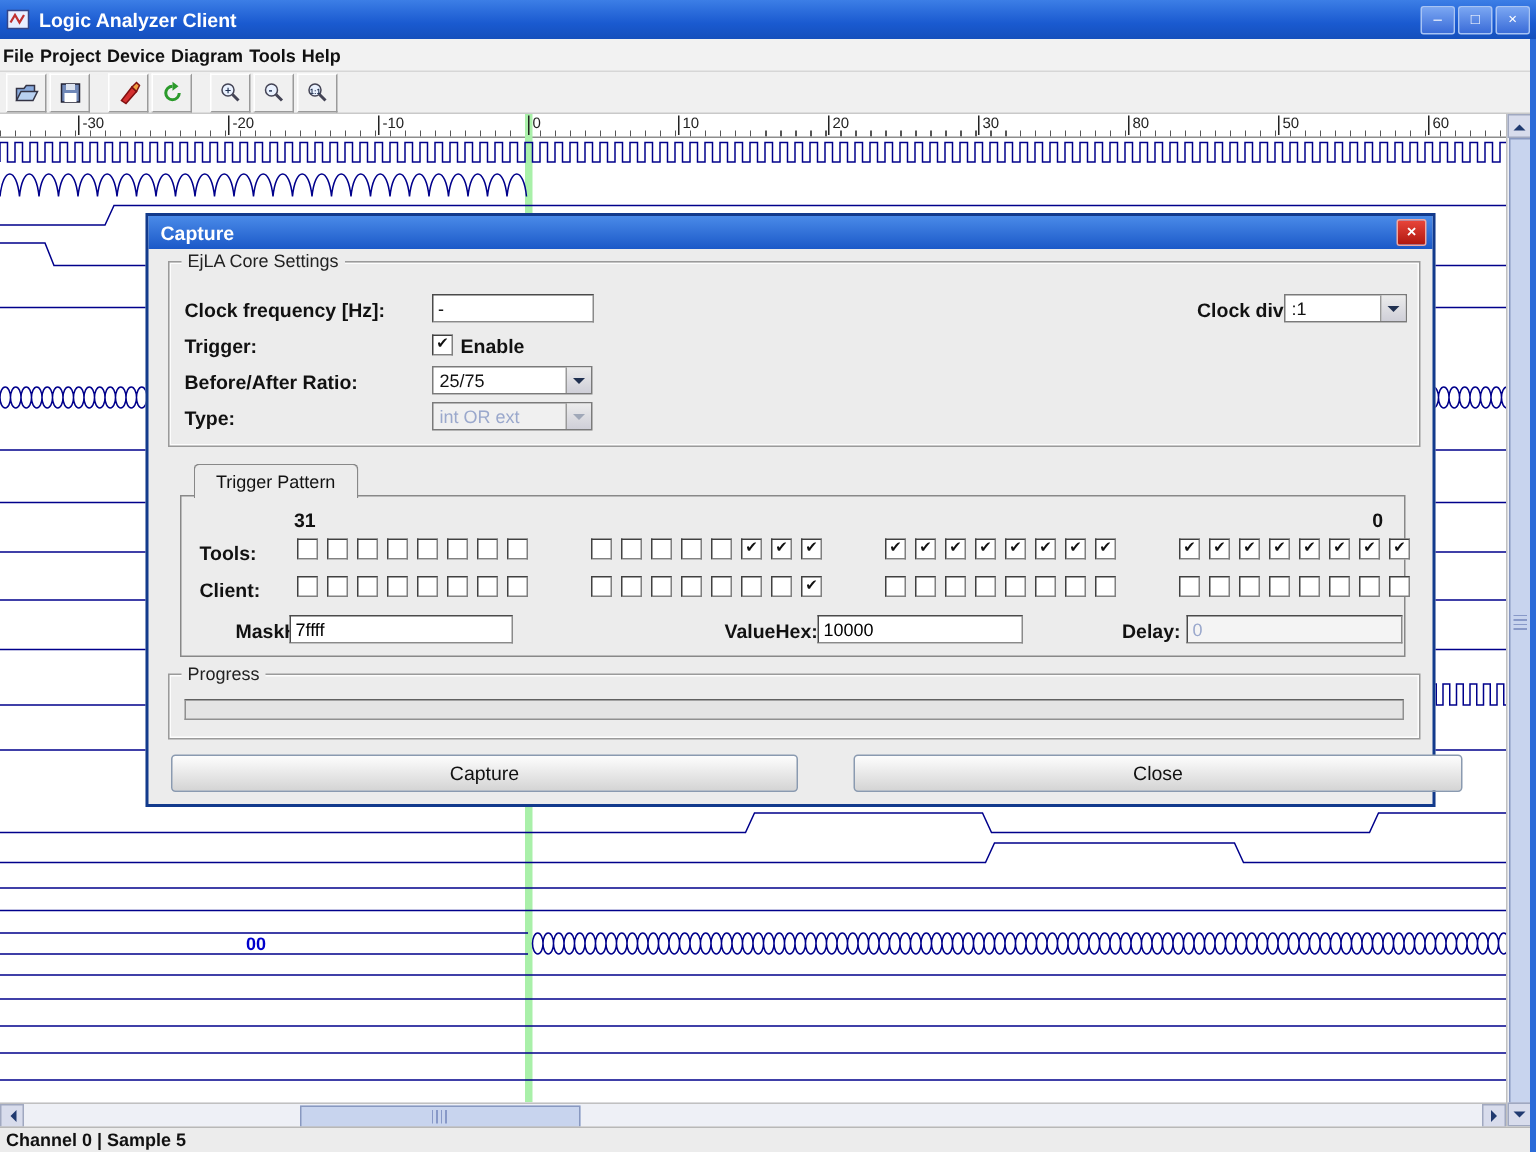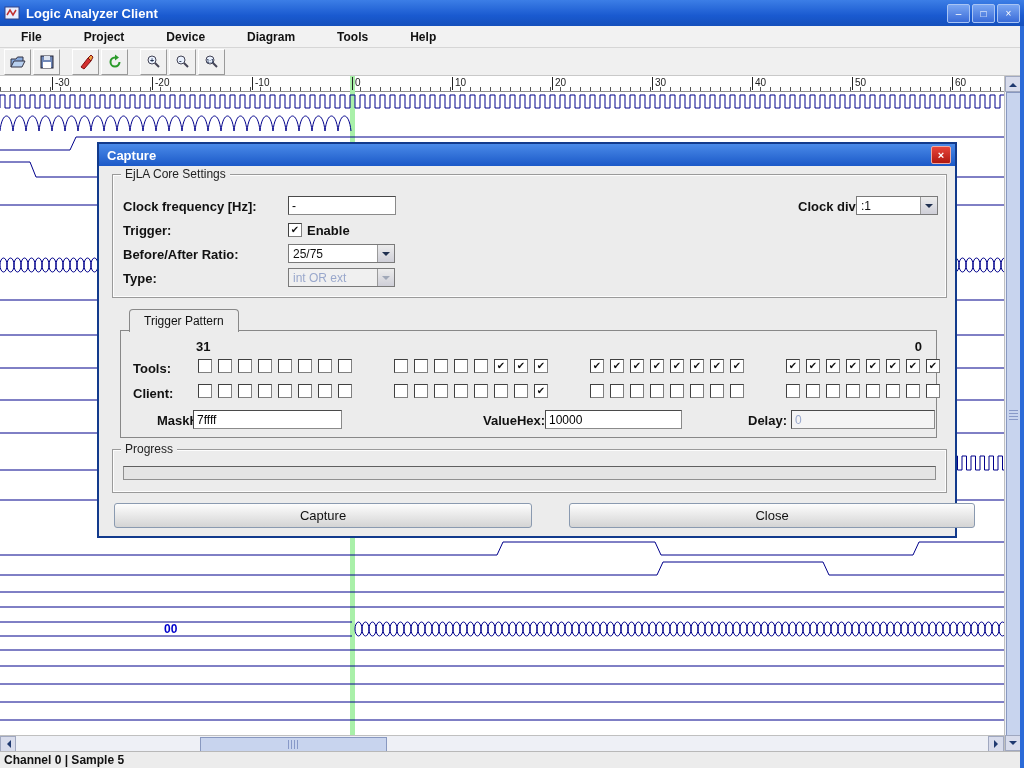--- a/index.html
+++ b/index.html
@@ -13,21 +13,21 @@
   .titlebar .title{color:#fff;font-weight:bold;font-size:13px;margin-left:6px;}
   .app-icon{width:16px;height:16px;display:inline-block;}
   .winbtns{margin-left:auto;display:flex;gap:2px;}
   .wbtn{width:21px;height:17px;border:1px solid #a8c4f4;border-radius:2px;
     background:linear-gradient(180deg,#7aa6f2,#3a6cd8);color:#fff;font-size:10px;
     display:flex;align-items:center;justify-content:center;cursor:default;}
 
   
   .menubar{position:absolute;left:0;top:26px;width:1024px;height:22px;background:#f2f2f2;
     border-bottom:1px solid #d6d6d6;display:flex;align-items:center;box-sizing:border-box;}
-  .mi{padding:0 21px;font-weight:bold;font-size:12px;height:22px;line-height:22px;}
+  .mi{padding:0 2px;font-weight:bold;font-size:12px;height:22px;line-height:22px;}
   .toolbar{position:absolute;left:0;top:48px;width:1024px;height:28px;background:#f0f0f0;
     border-bottom:1px solid #c9c9c9;display:flex;align-items:center;padding-left:4px;box-sizing:border-box;gap:2px;}
   .tbtn{width:25px;height:24px;background:#f0f0f0;border:1px solid;border-color:#ffffff #9a9a9a #9a9a9a #ffffff;
     display:flex;align-items:center;justify-content:center;}
   .tbsp{width:8px;}
 
   
   .ruler{position:absolute;left:0;top:76px;width:1008px;height:16px;background:#fff;
     border-bottom:1px solid #8d8d8d;box-sizing:border-box;
     background-image:repeating-linear-gradient(90deg,#555 0,#555 1px,transparent 1px,transparent 10px);
@@ -193,21 +193,21 @@
 <div class="ruler">
   <div class="ruler-cursor"></div>
   <div id="ticks">
       <div class="tick" style="left: 52px;">-30</div>
       <div class="tick" style="left: 152px;">-20</div>
       <div class="tick" style="left: 252px;">-10</div>
       <div class="tick" style="left: 352px;">0</div>
       <div class="tick" style="left: 452px;">10</div>
       <div class="tick" style="left: 552px;">20</div>
       <div class="tick" style="left: 652px;">30</div>
-      <div class="tick" style="left: 752px;">40</div>
+      <div class="tick" style="left: 752px;">80</div>
       <div class="tick" style="left: 852px;">50</div>
       <div class="tick" style="left: 952px; text-align: right;">60</div>
     </div>
 </div>
 
 <div class="wavearea">
   <svg id="wavesvg" viewBox="0 92 1008 643" width="1008" height="643">
     <rect id="cursor-rect" x="350" y="92" width="5" height="643" fill="#a9f0a9"></rect>
     <g id="traces" fill="none" stroke-width="1" stroke="#00008b">
         <path d="M0,108 L0,95 L5,95 L5,108 L10,108 L10,95 L15,95 L15,108 L20,108 L20,95 L25,95 L25,108 L30,108 L30,95 L35,95 L35,108 L40,108 L40,95 L45,95 L45,108 L50,108 L50,95 L55,95 L55,108 L60,108 L60,95 L65,95 L65,108 L70,108 L70,95 L75,95 L75,108 L80,108 L80,95 L85,95 L85,108 L90,108 L90,95 L95,95 L95,108 L100,108 L100,95 L105,95 L105,108 L110,108 L110,95 L115,95 L115,108 L120,108 L120,95 L125,95 L125,108 L130,108 L130,95 L135,95 L135,108 L140,108 L140,95 L145,95 L145,108 L150,108 L150,95 L155,95 L155,108 L160,108 L160,95 L165,95 L165,108 L170,108 L170,95 L175,95 L175,108 L180,108 L180,95 L185,95 L185,108 L190,108 L190,95 L195,95 L195,108 L200,108 L200,95 L205,95 L205,108 L210,108 L210,95 L215,95 L215,108 L220,108 L220,95 L225,95 L225,108 L230,108 L230,95 L235,95 L235,108 L240,108 L240,95 L245,95 L245,108 L250,108 L250,95 L255,95 L255,108 L260,108 L260,95 L265,95 L265,108 L270,108 L270,95 L275,95 L275,108 L280,108 L280,95 L285,95 L285,108 L290,108 L290,95 L295,95 L295,108 L300,108 L300,95 L305,95 L305,108 L310,108 L310,95 L315,95 L315,108 L320,108 L320,95 L325,95 L325,108 L330,108 L330,95 L335,95 L335,108 L340,108 L340,95 L345,95 L345,108 L350,108 L350,95 L355,95 L355,108 L360,108 L360,95 L365,95 L365,108 L370,108 L370,95 L375,95 L375,108 L380,108 L380,95 L385,95 L385,108 L390,108 L390,95 L395,95 L395,108 L400,108 L400,95 L405,95 L405,108 L410,108 L410,95 L415,95 L415,108 L420,108 L420,95 L425,95 L425,108 L430,108 L430,95 L435,95 L435,108 L440,108 L440,95 L445,95 L445,108 L450,108 L450,95 L455,95 L455,108 L460,108 L460,95 L465,95 L465,108 L470,108 L470,95 L475,95 L475,108 L480,108 L480,95 L485,95 L485,108 L490,108 L490,95 L495,95 L495,108 L500,108 L500,95 L505,95 L505,108 L510,108 L510,95 L515,95 L515,108 L520,108 L520,95 L525,95 L525,108 L530,108 L530,95 L535,95 L535,108 L540,108 L540,95 L545,95 L545,108 L550,108 L550,95 L555,95 L555,108 L560,108 L560,95 L565,95 L565,108 L570,108 L570,95 L575,95 L575,108 L580,108 L580,95 L585,95 L585,108 L590,108 L590,95 L595,95 L595,108 L600,108 L600,95 L605,95 L605,108 L610,108 L610,95 L615,95 L615,108 L620,108 L620,95 L625,95 L625,108 L630,108 L630,95 L635,95 L635,108 L640,108 L640,95 L645,95 L645,108 L650,108 L650,95 L655,95 L655,108 L660,108 L660,95 L665,95 L665,108 L670,108 L670,95 L675,95 L675,108 L680,108 L680,95 L685,95 L685,108 L690,108 L690,95 L695,95 L695,108 L700,108 L700,95 L705,95 L705,108 L710,108 L710,95 L715,95 L715,108 L720,108 L720,95 L725,95 L725,108 L730,108 L730,95 L735,95 L735,108 L740,108 L740,95 L745,95 L745,108 L750,108 L750,95 L755,95 L755,108 L760,108 L760,95 L765,95 L765,108 L770,108 L770,95 L775,95 L775,108 L780,108 L780,95 L785,95 L785,108 L790,108 L790,95 L795,95 L795,108 L800,108 L800,95 L805,95 L805,108 L810,108 L810,95 L815,95 L815,108 L820,108 L820,95 L825,95 L825,108 L830,108 L830,95 L835,95 L835,108 L840,108 L840,95 L845,95 L845,108 L850,108 L850,95 L855,95 L855,108 L860,108 L860,95 L865,95 L865,108 L870,108 L870,95 L875,95 L875,108 L880,108 L880,95 L885,95 L885,108 L890,108 L890,95 L895,95 L895,108 L900,108 L900,95 L905,95 L905,108 L910,108 L910,95 L915,95 L915,108 L920,108 L920,95 L925,95 L925,108 L930,108 L930,95 L935,95 L935,108 L940,108 L940,95 L945,95 L945,108 L950,108 L950,95 L955,95 L955,108 L960,108 L960,95 L965,95 L965,108 L970,108 L970,95 L975,95 L975,108 L980,108 L980,95 L985,95 L985,108 L990,108 L990,95 L995,95 L995,108 L1000,108 L1000,95 L1005,95 L1005,108 L1008,108"></path>

